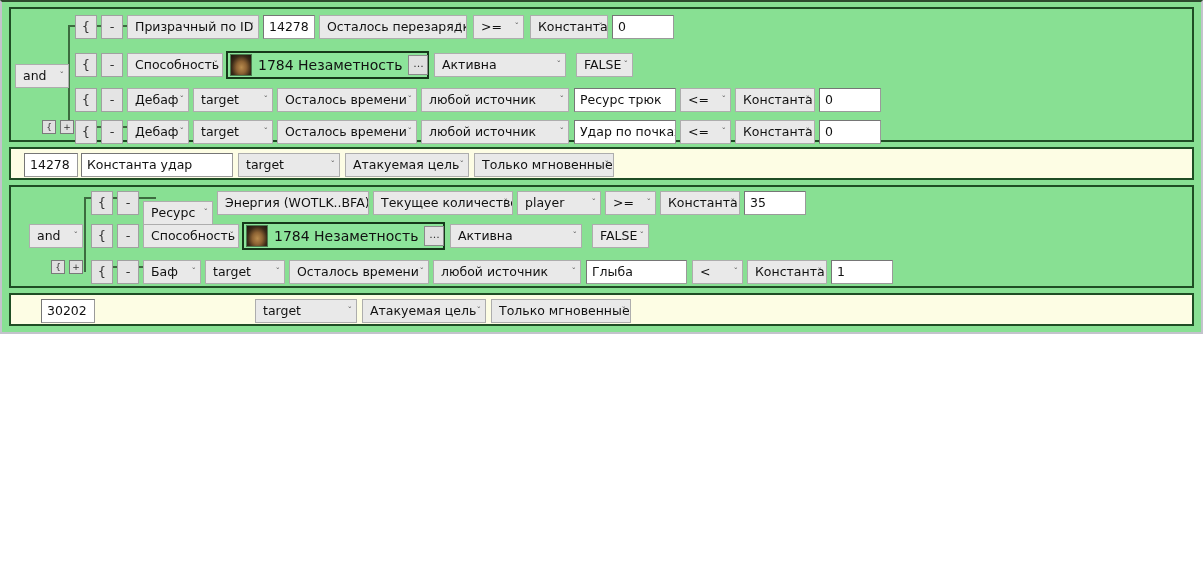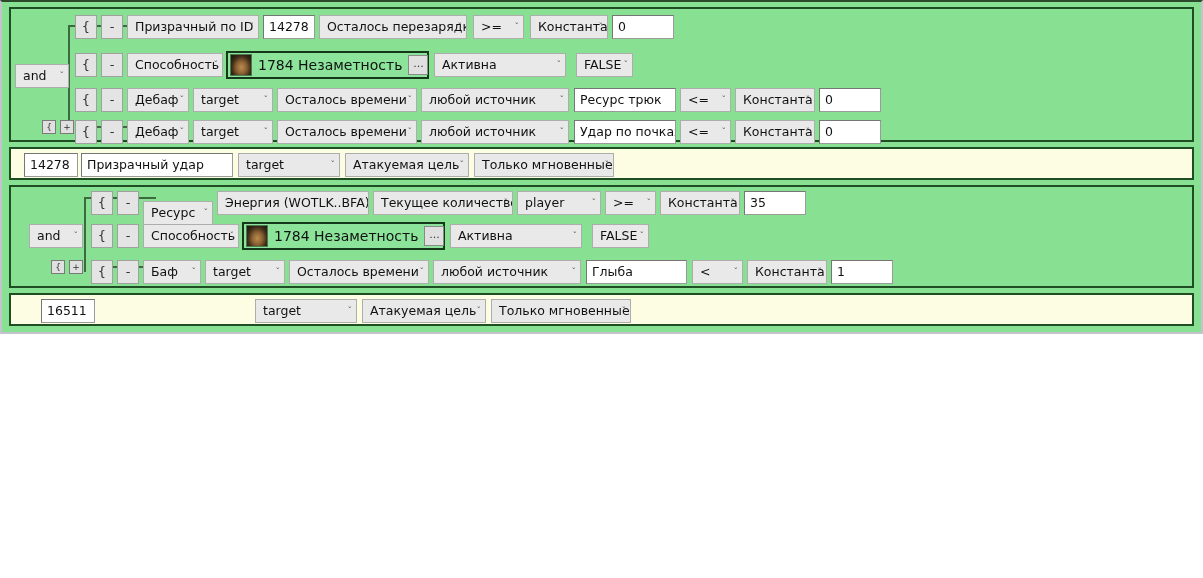--- a/index.html
+++ b/index.html
@@ -216,21 +216,21 @@
         <span>&lt;=</span>
         <span class="arw">ˇ</span></div>
       <div class="w combo" style="left:724px;top:111px;width:80px;">
         <span>Константа</span>
         <span class="arw">ˇ</span></div>
       <div class="w text" style="left:808px;top:111px;width:62px;">0</div>
     </div>
 
     <div class="action-row" style="left:7px;top:145px;width:1185px;height:33px;">
       <div class="w text" style="left:13px;top:4px;width:54px;">14278</div>
-      <div class="w text" style="left:70px;top:4px;width:152px;">Призрачный удар</div>
+      <div class="w text" style="left:70px;top:4px;width:152px;">Константа удар</div>
       <div class="w combo" style="left:227px;top:4px;width:102px;">
         <span>target</span>
         <span class="arw">ˇ</span></div>
       <div class="w combo" style="left:334px;top:4px;width:124px;">
         <span>Атакуемая цель</span>
         <span class="arw">ˇ</span></div>
       <div class="w combo" style="left:463px;top:4px;width:140px;">
         <span>Только мгновенные</span>
         <span class="arw">ˇ</span></div>
     </div>
@@ -305,21 +305,21 @@
       <div class="w combo" style="left:681px;top:73px;width:51px;">
         <span>&lt;</span>
         <span class="arw">ˇ</span></div>
       <div class="w combo" style="left:736px;top:73px;width:80px;">
         <span>Константа</span>
         <span class="arw">ˇ</span></div>
       <div class="w text" style="left:820px;top:73px;width:62px;">1</div>
     </div>
 
     <div class="action-row" style="left:7px;top:291px;width:1185px;height:33px;">
-      <div class="w text" style="left:30px;top:4px;width:54px;">16511</div>
+      <div class="w text" style="left:30px;top:4px;width:54px;">30202</div>
       <div class="w combo" style="left:244px;top:4px;width:102px;">
         <span>target</span>
         <span class="arw">ˇ</span></div>
       <div class="w combo" style="left:351px;top:4px;width:124px;">
         <span>Атакуемая цель</span>
         <span class="arw">ˇ</span></div>
       <div class="w combo" style="left:480px;top:4px;width:140px;">
         <span>Только мгновенные</span>
         <span class="arw">ˇ</span></div>
     </div>

